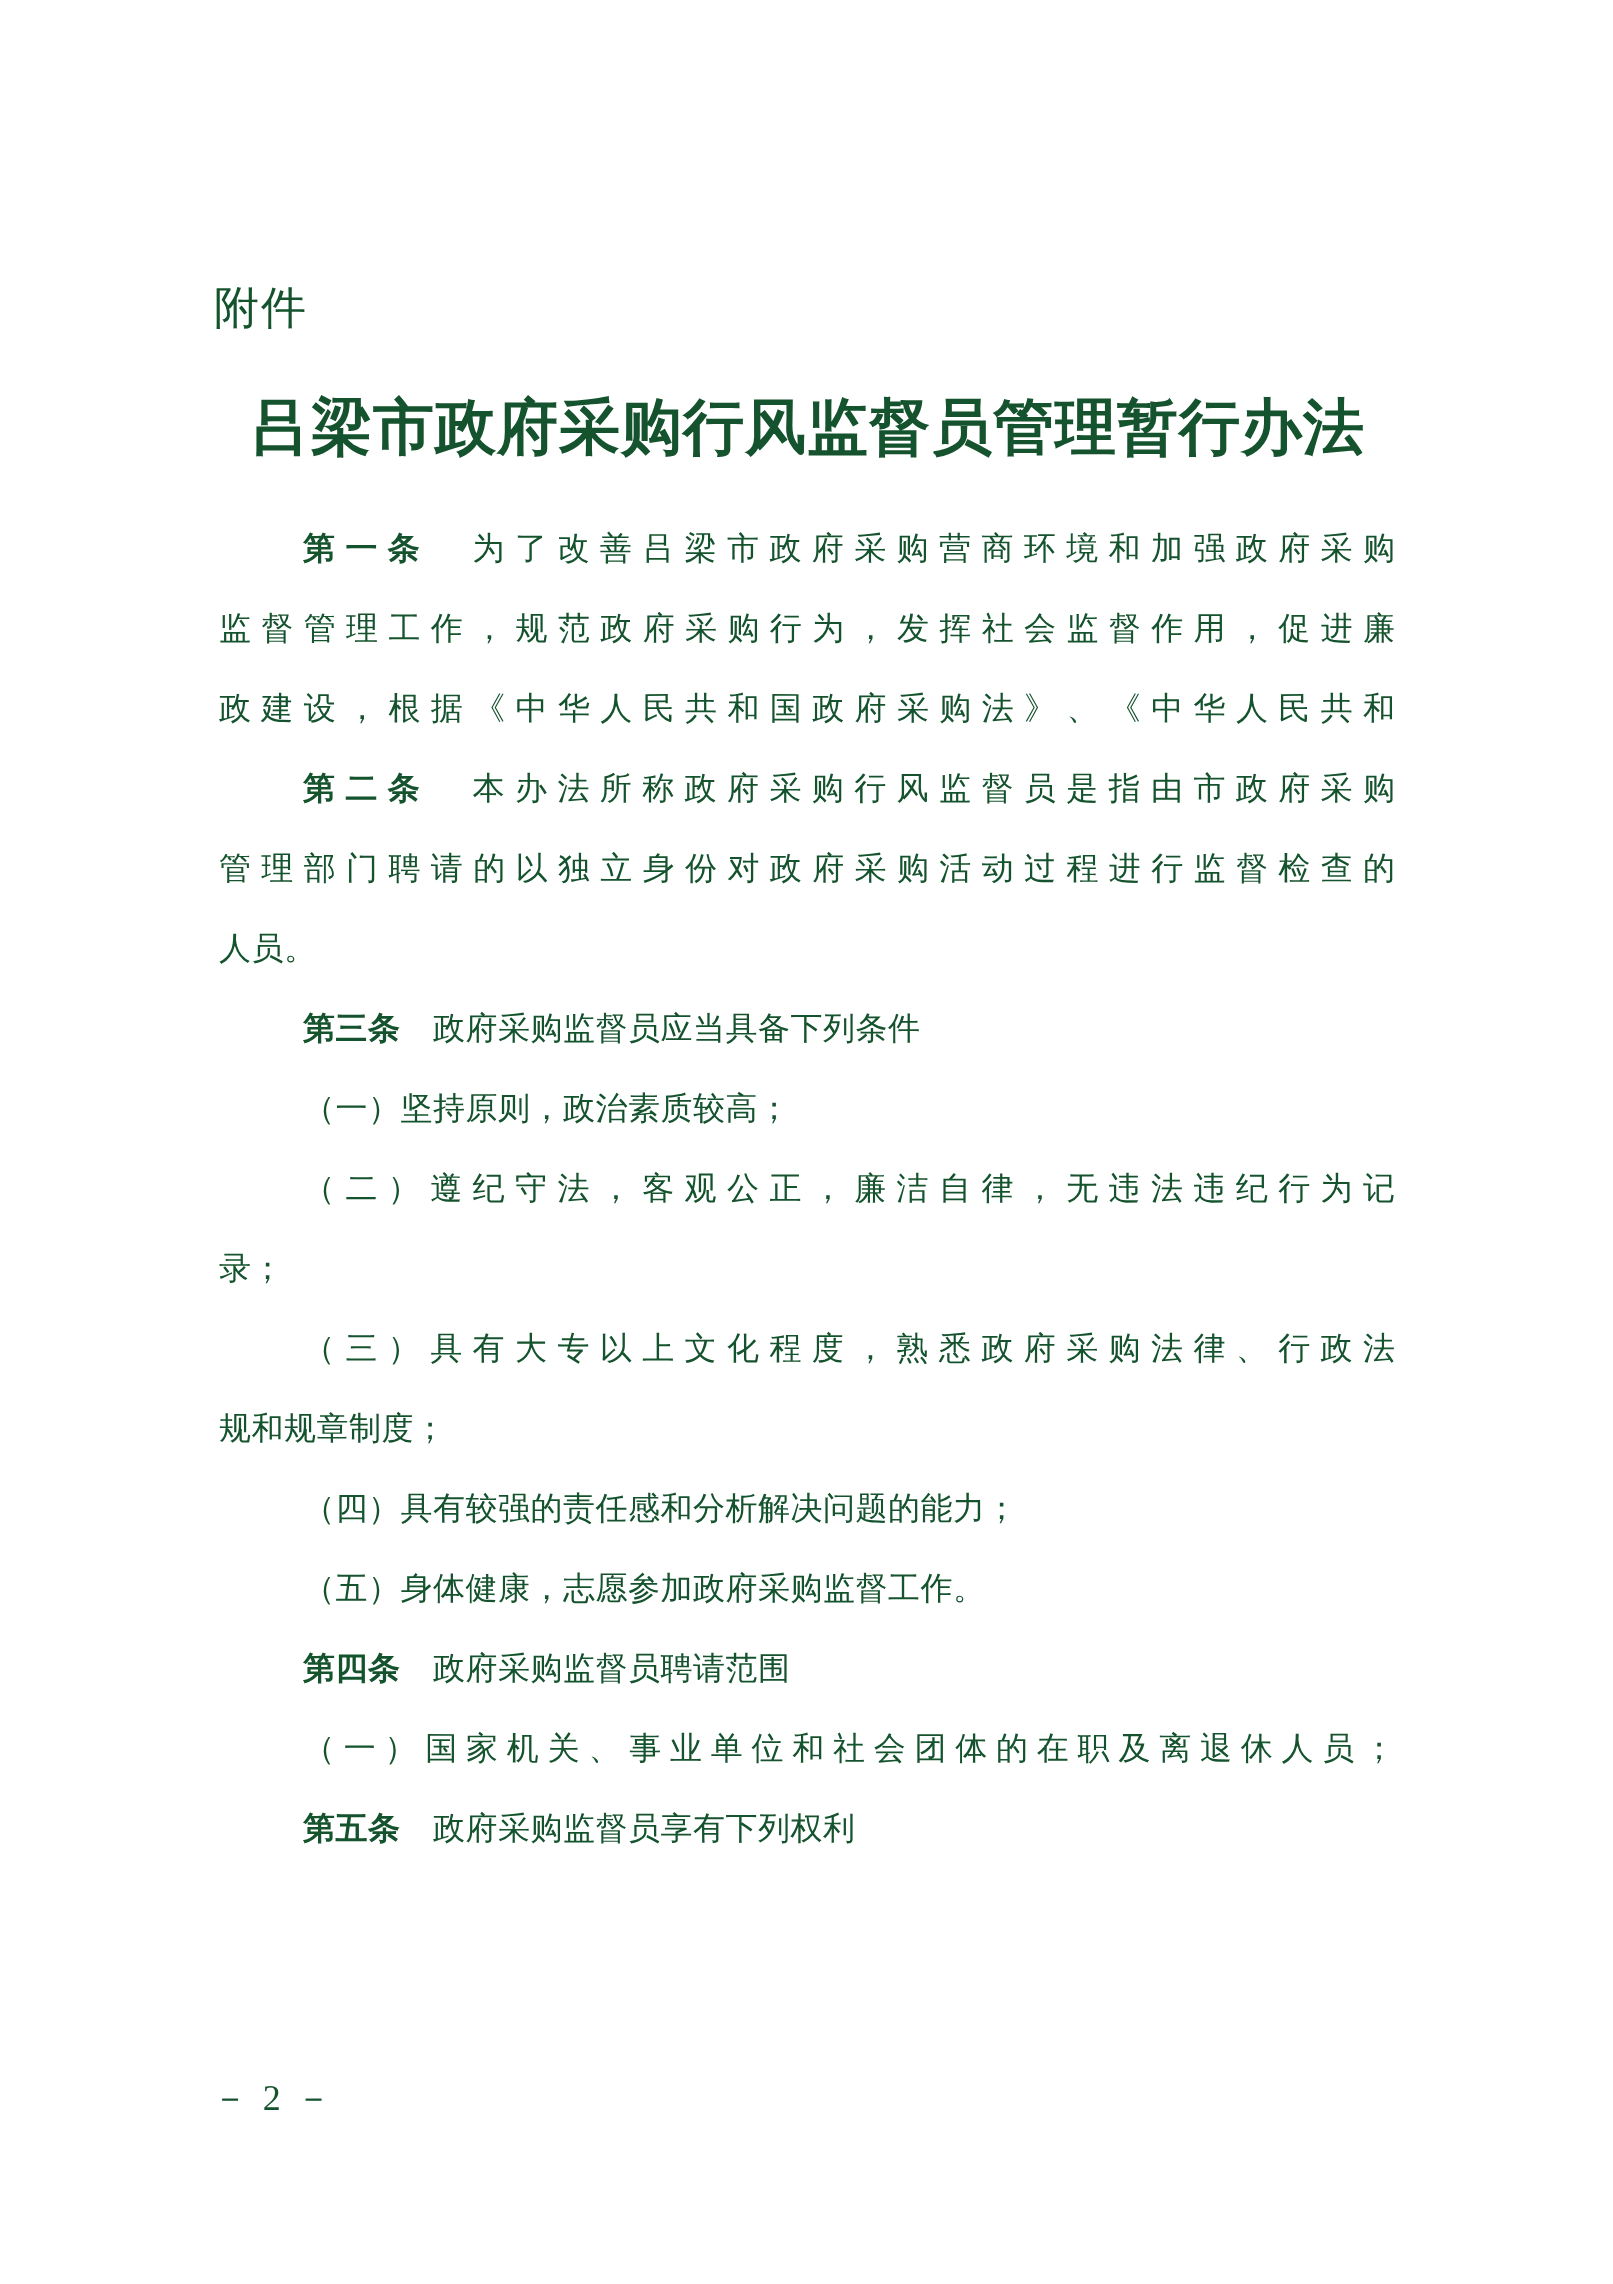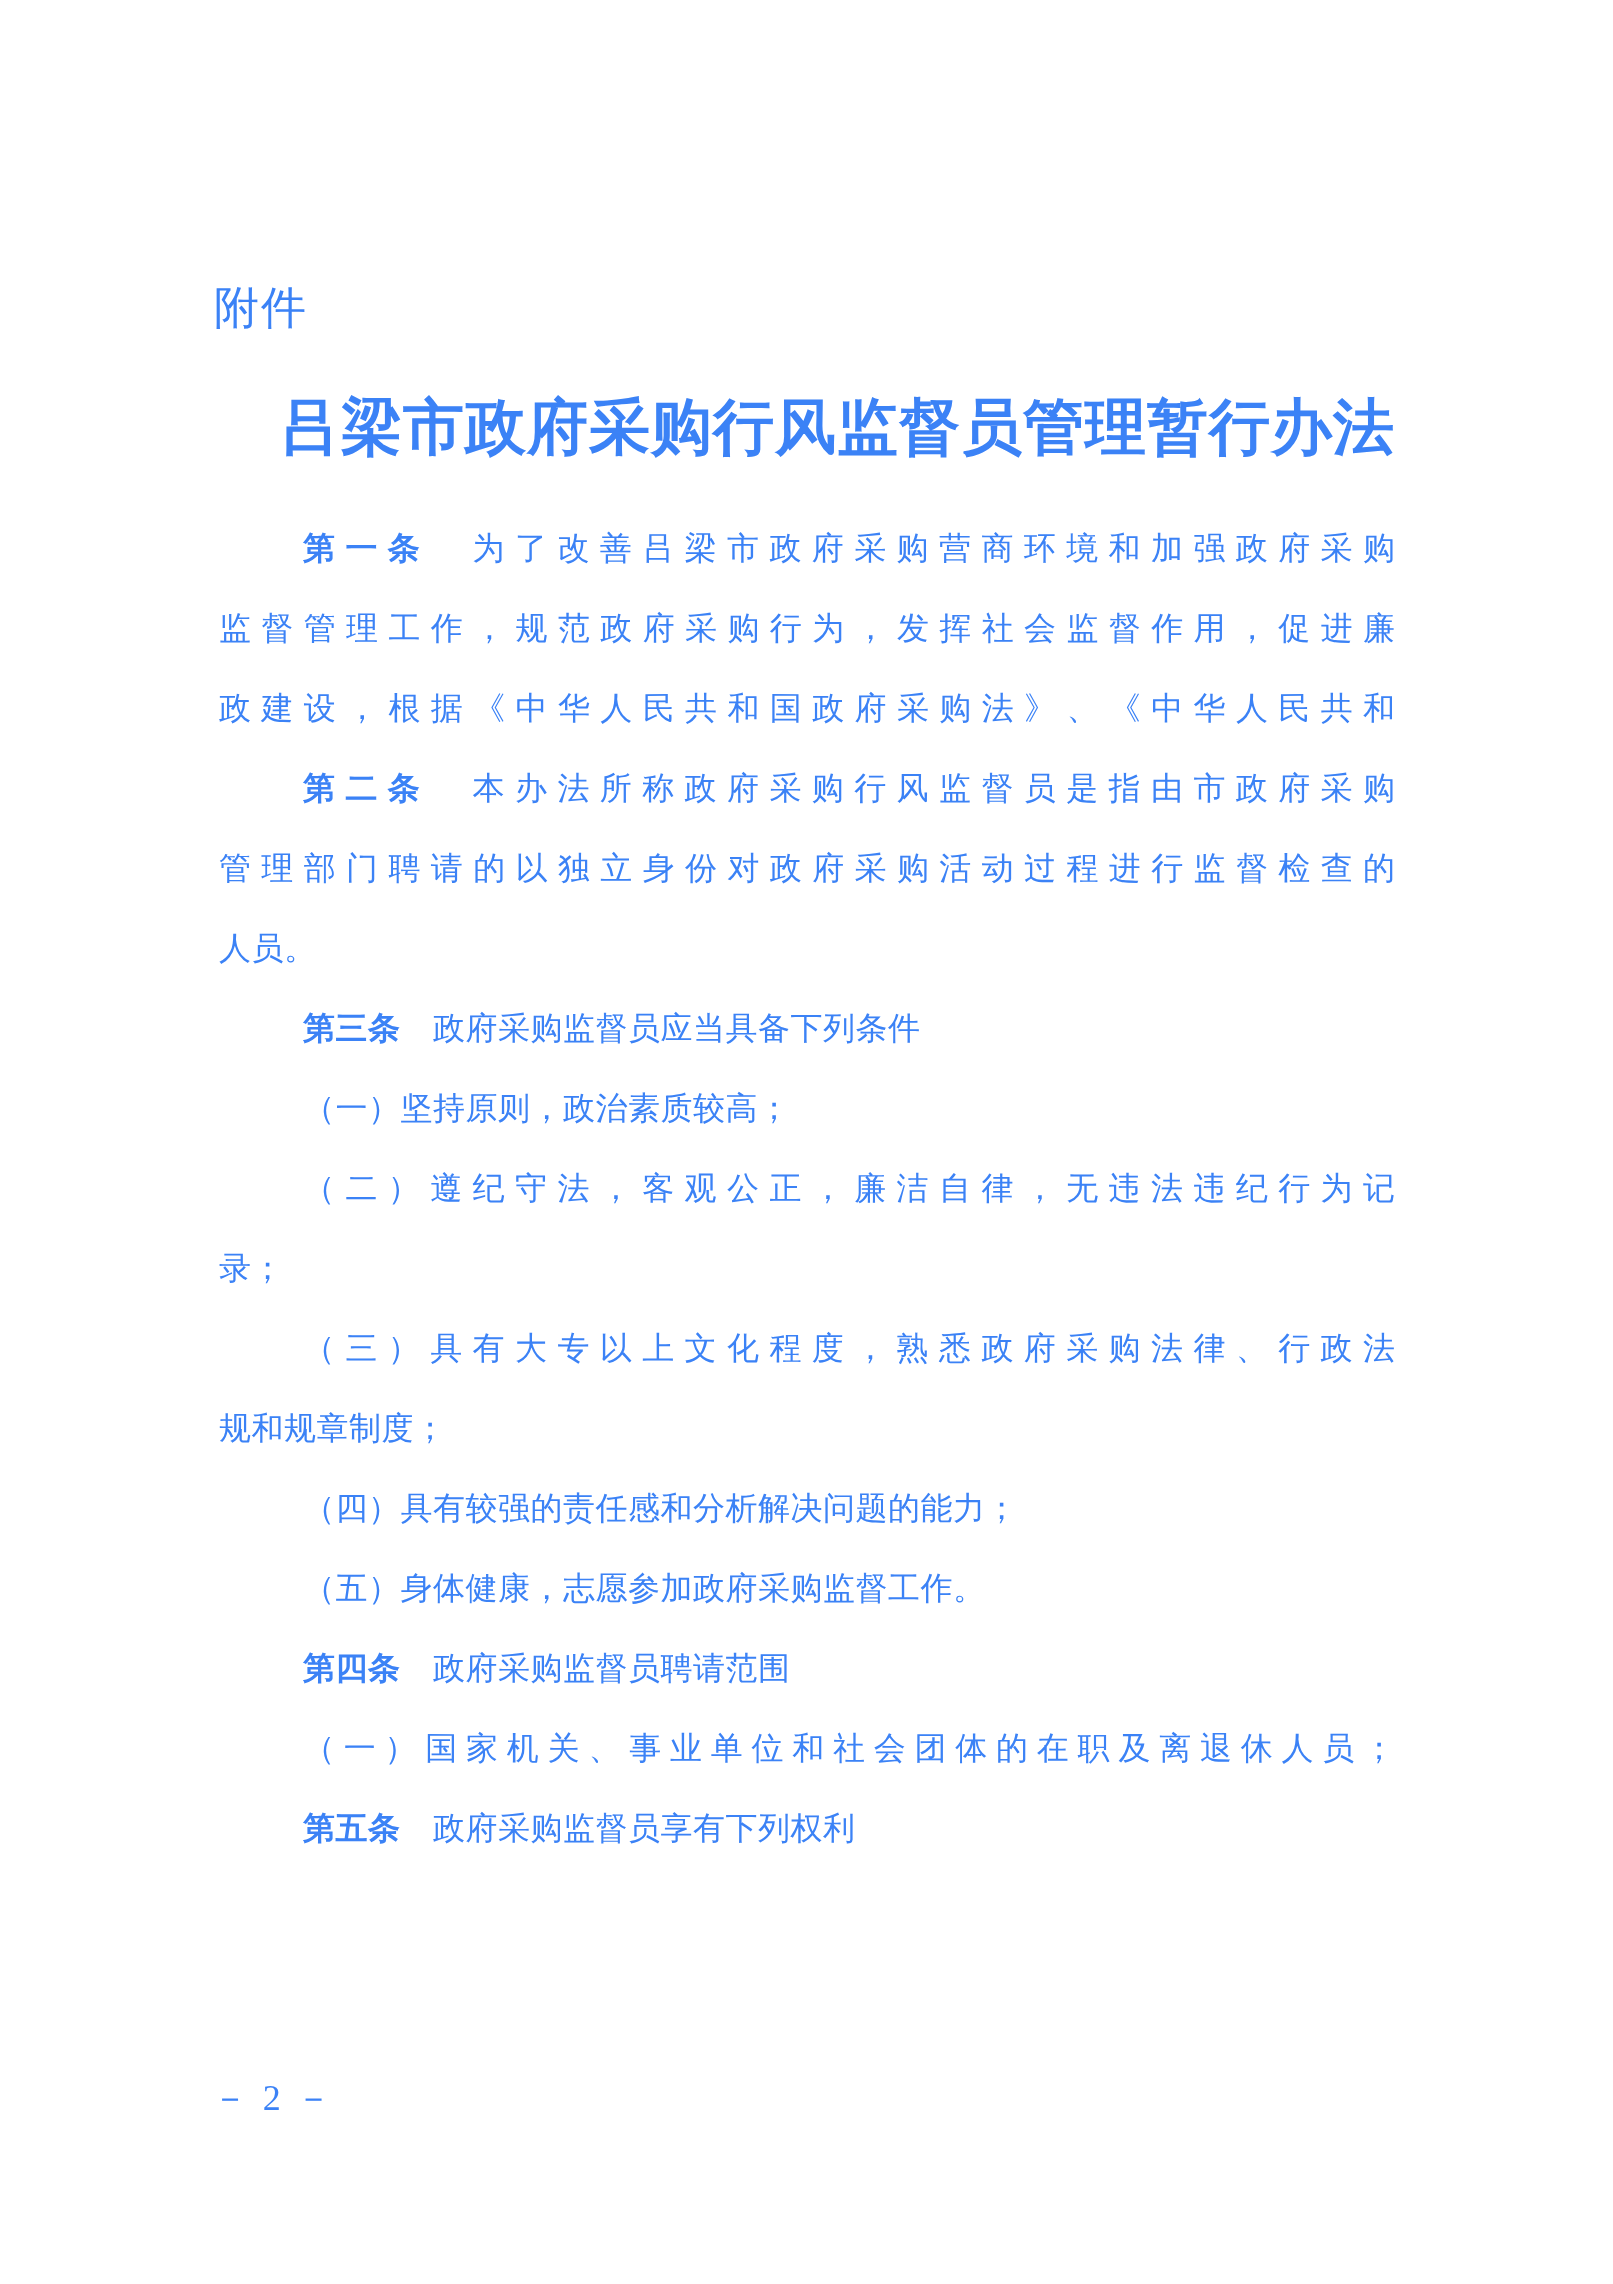--- a/index.html
+++ b/index.html
@@ -6,21 +6,21 @@
     margin: 0;
     padding: 0;
     background: #888;
   }
   .page {
     position: relative;
     width: 1613px;
     height: 2285px;
     margin: 0 auto;
     background: #ffffff;
-    color: #3b82f6;
+    color: #14532d;
     font-family: "Liberation Serif", "DejaVu Serif", serif;
     overflow: hidden;
   }
   .attachment-label {
     position: absolute;
     left: 214px;
     top: 282px;
     font-size: 45px;
     line-height: 51px;
     font-family: "Liberation Sans", "DejaVu Sans", sans-serif;
@@ -76,21 +76,21 @@
     white-space: nowrap;
   }
 </style>
 </head>
 <body>
 
 <div class="page">
 
   <div class="attachment-label">附件</div>
 
-  <h1 class="doc-title" style="margin:0; font-size:61px;text-align:right;">吕梁市政府采购行风监督员管理暂行办法</h1>
+  <h1 class="doc-title" style="margin:0; font-size:61px;">吕梁市政府采购行风监督员管理暂行办法</h1>
 
   <div class="doc-body" id="doc-body">
       <div class="line indent justify"><span class="prefix">第一条</span><span>　为了改善吕梁市政府采购营商环境和加强政府采购</span></div>
       <div class="line justify"><span>监督管理工作，规范政府采购行为，发挥社会监督作用，促进廉</span></div>
       <div class="line justify"><span>政建设，根据《中华人民共和国政府采购法》、《中华人民共和</span></div>
       <div class="line indent justify"><span class="prefix">第二条</span><span>　本办法所称政府采购行风监督员是指由市政府采购</span></div>
       <div class="line justify"><span>管理部门聘请的以独立身份对政府采购活动过程进行监督检查的</span></div>
       <div class="line"><span>人员。</span></div>
       <div class="line indent"><span class="prefix">第三条</span><span>　政府采购监督员应当具备下列条件</span></div>
       <div class="line indent"><span>（一）坚持原则，政治素质较高；</span></div>

